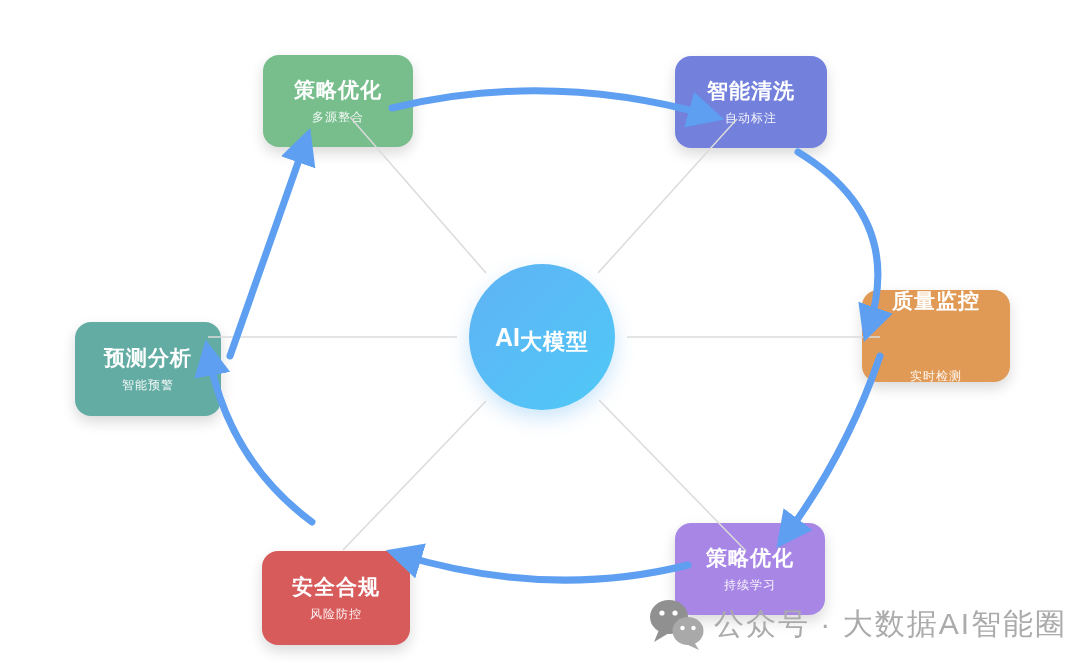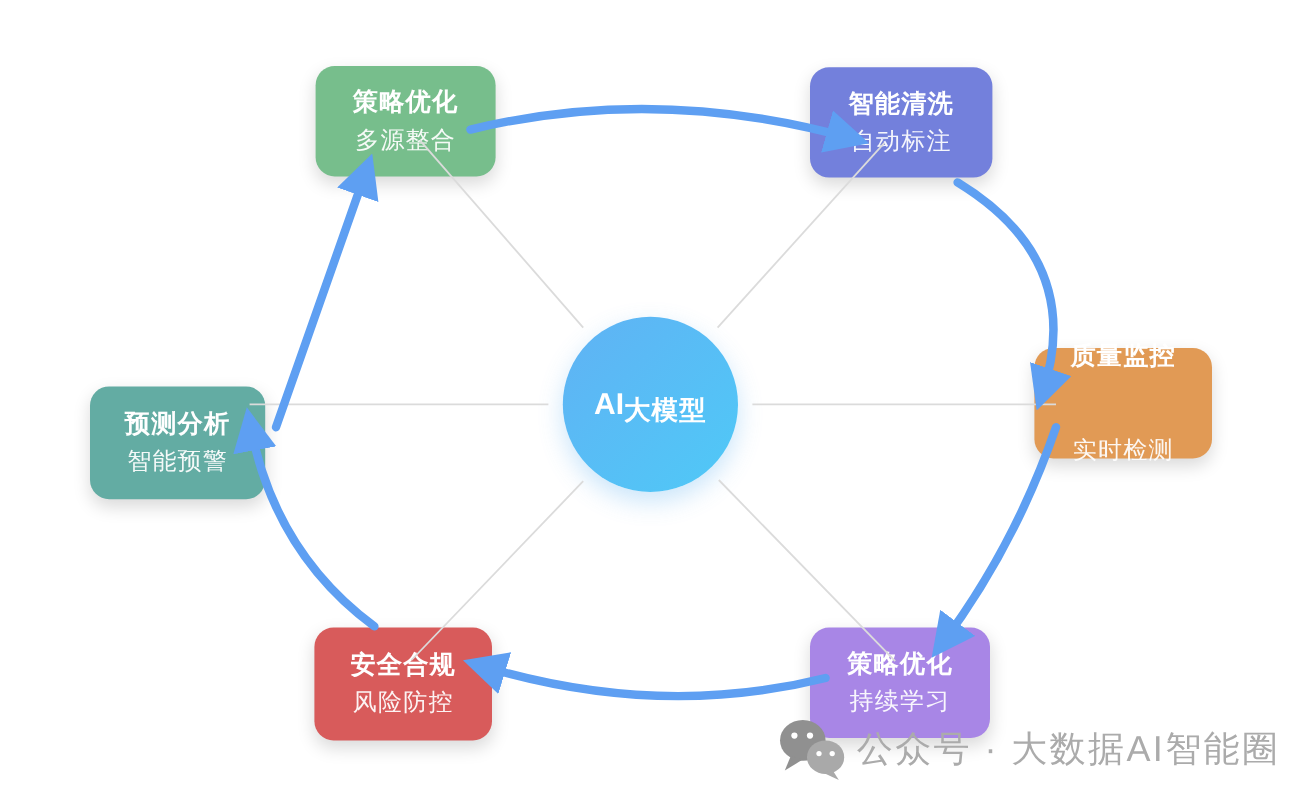--- a/index.html
+++ b/index.html
@@ -15,21 +15,21 @@
     border-radius:16px;
     display:flex;flex-direction:column;align-items:center;justify-content:center;
     color:#ffffff;
     box-shadow:0 6px 14px rgba(0,0,0,0.15);
     z-index:1;
   }
   .node-title{
     font-size:21px;font-weight:bold;letter-spacing:1px;line-height:1;
   }
   .node-sub{
-    font-size:20px;margin-top:11px;opacity:0.93;letter-spacing:1px;line-height:1;
+    font-size:12px;margin-top:11px;opacity:0.93;letter-spacing:1px;line-height:1;
   }
   .center-circle{
     position:absolute;
     left:469px;top:264px;width:146px;height:146px;
     border-radius:50%;
     display:flex;flex-direction:row;align-items:center;justify-content:center;
     color:#ffffff;font-weight:bold;
     box-shadow:0 8px 20px rgba(80,170,240,0.30);
     z-index:2;
   }
@@ -67,21 +67,21 @@
   <div class="node" style="left: 862px; top: 290px; width: 148px; height: 92px; background: rgb(225, 154, 85); gap: 48px;">
     <div class="node-title">质量监控</div>
     <div class="node-sub">实时检测</div>
   </div>
 
   <div class="node" style="left: 675px; top: 523px; width: 150px; height: 92px; background: rgb(168, 134, 230);">
     <div class="node-title">策略优化</div>
     <div class="node-sub">持续学习</div>
   </div>
 
-  <div class="node" style="left: 262px; top: 523px; width: 148px; height: 94px; background: rgb(216, 91, 91);">
+  <div class="node" style="left: 262px; top: 551px; width: 148px; height: 94px; background: rgb(216, 91, 91);">
     <div class="node-title">安全合规</div>
     <div class="node-sub">风险防控</div>
   </div>
 
   <div class="node" style="left: 75px; top: 288px; width: 146px; height: 94px; background: rgb(99, 172, 163); margin-top: 34px;">
     <div class="node-title">预测分析</div>
     <div class="node-sub">智能预警</div>
   </div>
 
   <div class="center-circle" style="background: linear-gradient(135deg, rgb(96, 178, 244) 0%, rgb(79, 201, 247) 100%);">

